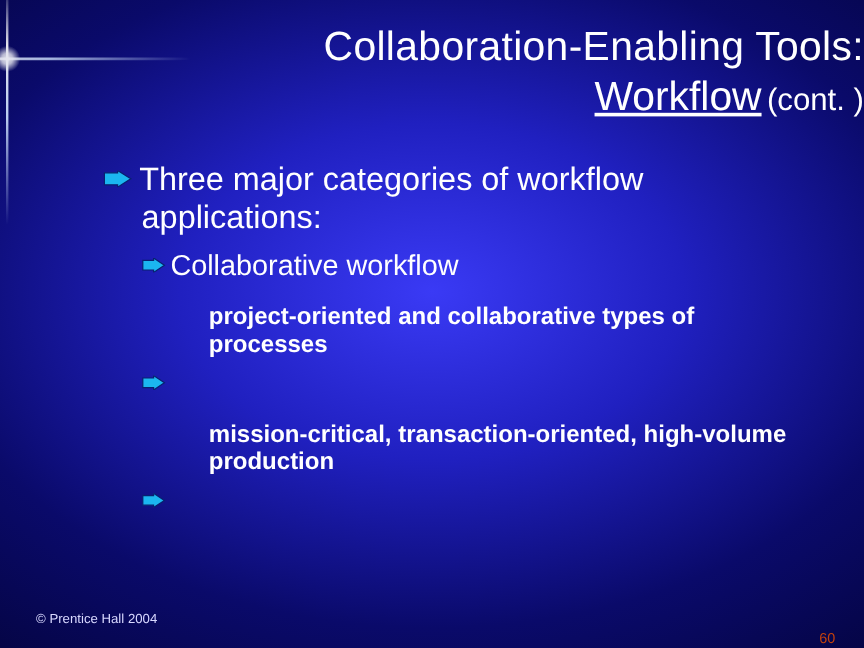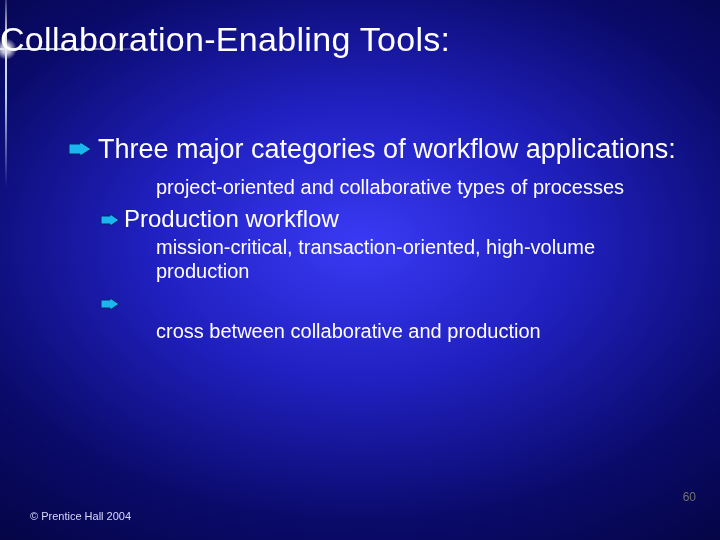--- a/index.html
+++ b/index.html
@@ -1,80 +1,90 @@
 <!DOCTYPE html>
 <html><head>
 <meta charset="utf-8">
 <style>
 html,body{margin:0;padding:0}
 body{width:720px;height:540px;background:radial-gradient(ellipse 600px 400px at 50% 45%,#3a3af5 0%,#2020c0 35%,#0a0a6a 70%,#040440 100%);font-family:Verdana,Arial,sans-serif;color:#fff;position:relative;overflow:hidden}
 .flare{position:absolute;left:-40px;top:48px;pointer-events:none;opacity:.9}
 .flare .h{position:absolute;left:0;top:0;width:200px;height:2px;background:linear-gradient(90deg,rgba(255,255,255,0) 0%,#fff 10%,#cfe3ff 40%,rgba(207,227,255,0) 100%);filter:blur(.5px)}
 .flare .v{position:absolute;left:45px;top:-60px;width:2px;height:200px;background:linear-gradient(180deg,rgba(255,255,255,0) 0%,#fff 25%,#cfe3ff 55%,rgba(207,227,255,0) 100%);filter:blur(.5px)}
 .flare .c{position:absolute;left:35px;top:-10px;width:22px;height:22px;border-radius:50%;background:radial-gradient(circle,#fff 0%,rgba(255,255,255,.8) 30%,rgba(180,200,255,0) 70%)}
-.title{position:absolute;left:0;right:0;top:20px;text-align:left;font-family:Arial,Helvetica,sans-serif}
+.title{position:absolute;left:0;right:0;top:20px;text-align:right;font-family:Arial,Helvetica,sans-serif}
 .title .t1{font-size:34px;letter-spacing:.3px}
 .title .t2{margin-top:3px}
 .title .t2 .underline{font-size:34px;text-decoration:underline}
 .title .t2 .cont{font-size:26px}
 .arrow{display:inline-block;vertical-align:middle;margin-right:8px}
 .arrow svg{display:block}
-.body{position:absolute;left:100px;top:134px;right:40px}
+.body{position:absolute;left:118px;top:134px;right:40px}
 .lvl1{font-size:27px;line-height:1.18;margin-bottom:10px}
 .lvl1 .arrow{margin-left:-32px;margin-right:6px;position:relative;top:-2px}
 .lvl2{margin-left:26px;font-size:24px;line-height:1.2;margin-top:6px}
 .lvl2 .arrow{margin-left:-26px;margin-right:4px;position:relative;top:-1px}
-.lvl3{margin-left:56px;font-size:20px;font-weight:400;line-height:1.18;margin-top:2px;margin-bottom:6px}
+.lvl3{margin-left:56px;font-size:20px;font-weight:700;line-height:1.18;margin-top:16px;margin-bottom:6px}
 .block{margin-top:6px}
 .footer-left{position:absolute;left:30px;bottom:18px;font-size:11px;color:#d8d8ff}
-.footer-right{position:absolute;right:24px;bottom:36px;font-size:12px;color:#737373}
+.footer-right{position:absolute;right:24px;bottom:1px;font-size:12px;color:#c2410c}
 </style>
 </head>
 <body>
 
 <div class="flare">
   <div class="h"></div>
     <div class="v"></div>
     <div class="c"></div>
 </div>
 
 <div class="title">
   <div class="t1">Collaboration-Enabling Tools:</div>
+  <div class="t2">
+    <span class="underline">Workflow</span>
+    <span class="cont">(cont. )</span>
+  </div>
 </div>
 
 <div class="body">
   <div class="lvl1">
     <span class="arrow">
       <svg width="24" height="14">
           <polygon points="1,2 12,2 12,0 23,7 12,14 12,12 1,12" fill="#1bb6f0" stroke="#082070" stroke-width="1"></polygon>
         </svg>
     </span><span>Three major categories of workflow applications:</span>
   </div>
 
   <div class="block">
+    <div class="lvl2">
+      <span class="arrow">
+        <svg width="20" height="12">
+            <polygon points="1,2 10,2 10,0 19,6 10,12 10,10 1,10" fill="#1bb6f0" stroke="#082070" stroke-width="1"></polygon>
+          </svg>
+      </span><span>Collaborative workflow</span>
+    </div>
     <div class="lvl3">project-oriented and collaborative types of processes</div>
   </div>
 
   <div class="block">
     <div class="lvl2">
       <span class="arrow">
         <svg width="20" height="12">
             <polygon points="1,2 10,2 10,0 19,6 10,12 10,10 1,10" fill="#1bb6f0" stroke="#082070" stroke-width="1"></polygon>
           </svg>
-      </span><span>Production workflow</span>
+      </span>
     </div>
     <div class="lvl3">mission-critical, transaction-oriented, high-volume production</div>
   </div>
 
   <div class="block">
     <div class="lvl2">
       <span class="arrow">
         <svg width="20" height="12">
             <polygon points="1,2 10,2 10,0 19,6 10,12 10,10 1,10" fill="#1bb6f0" stroke="#082070" stroke-width="1"></polygon>
           </svg>
       </span>
     </div>
-    <div class="lvl3">cross between collaborative and production</div>
   </div>
 </div>
 
 <div class="footer-left">© Prentice Hall 2004</div>
 <div class="footer-right">60</div>
 
 </body></html>

